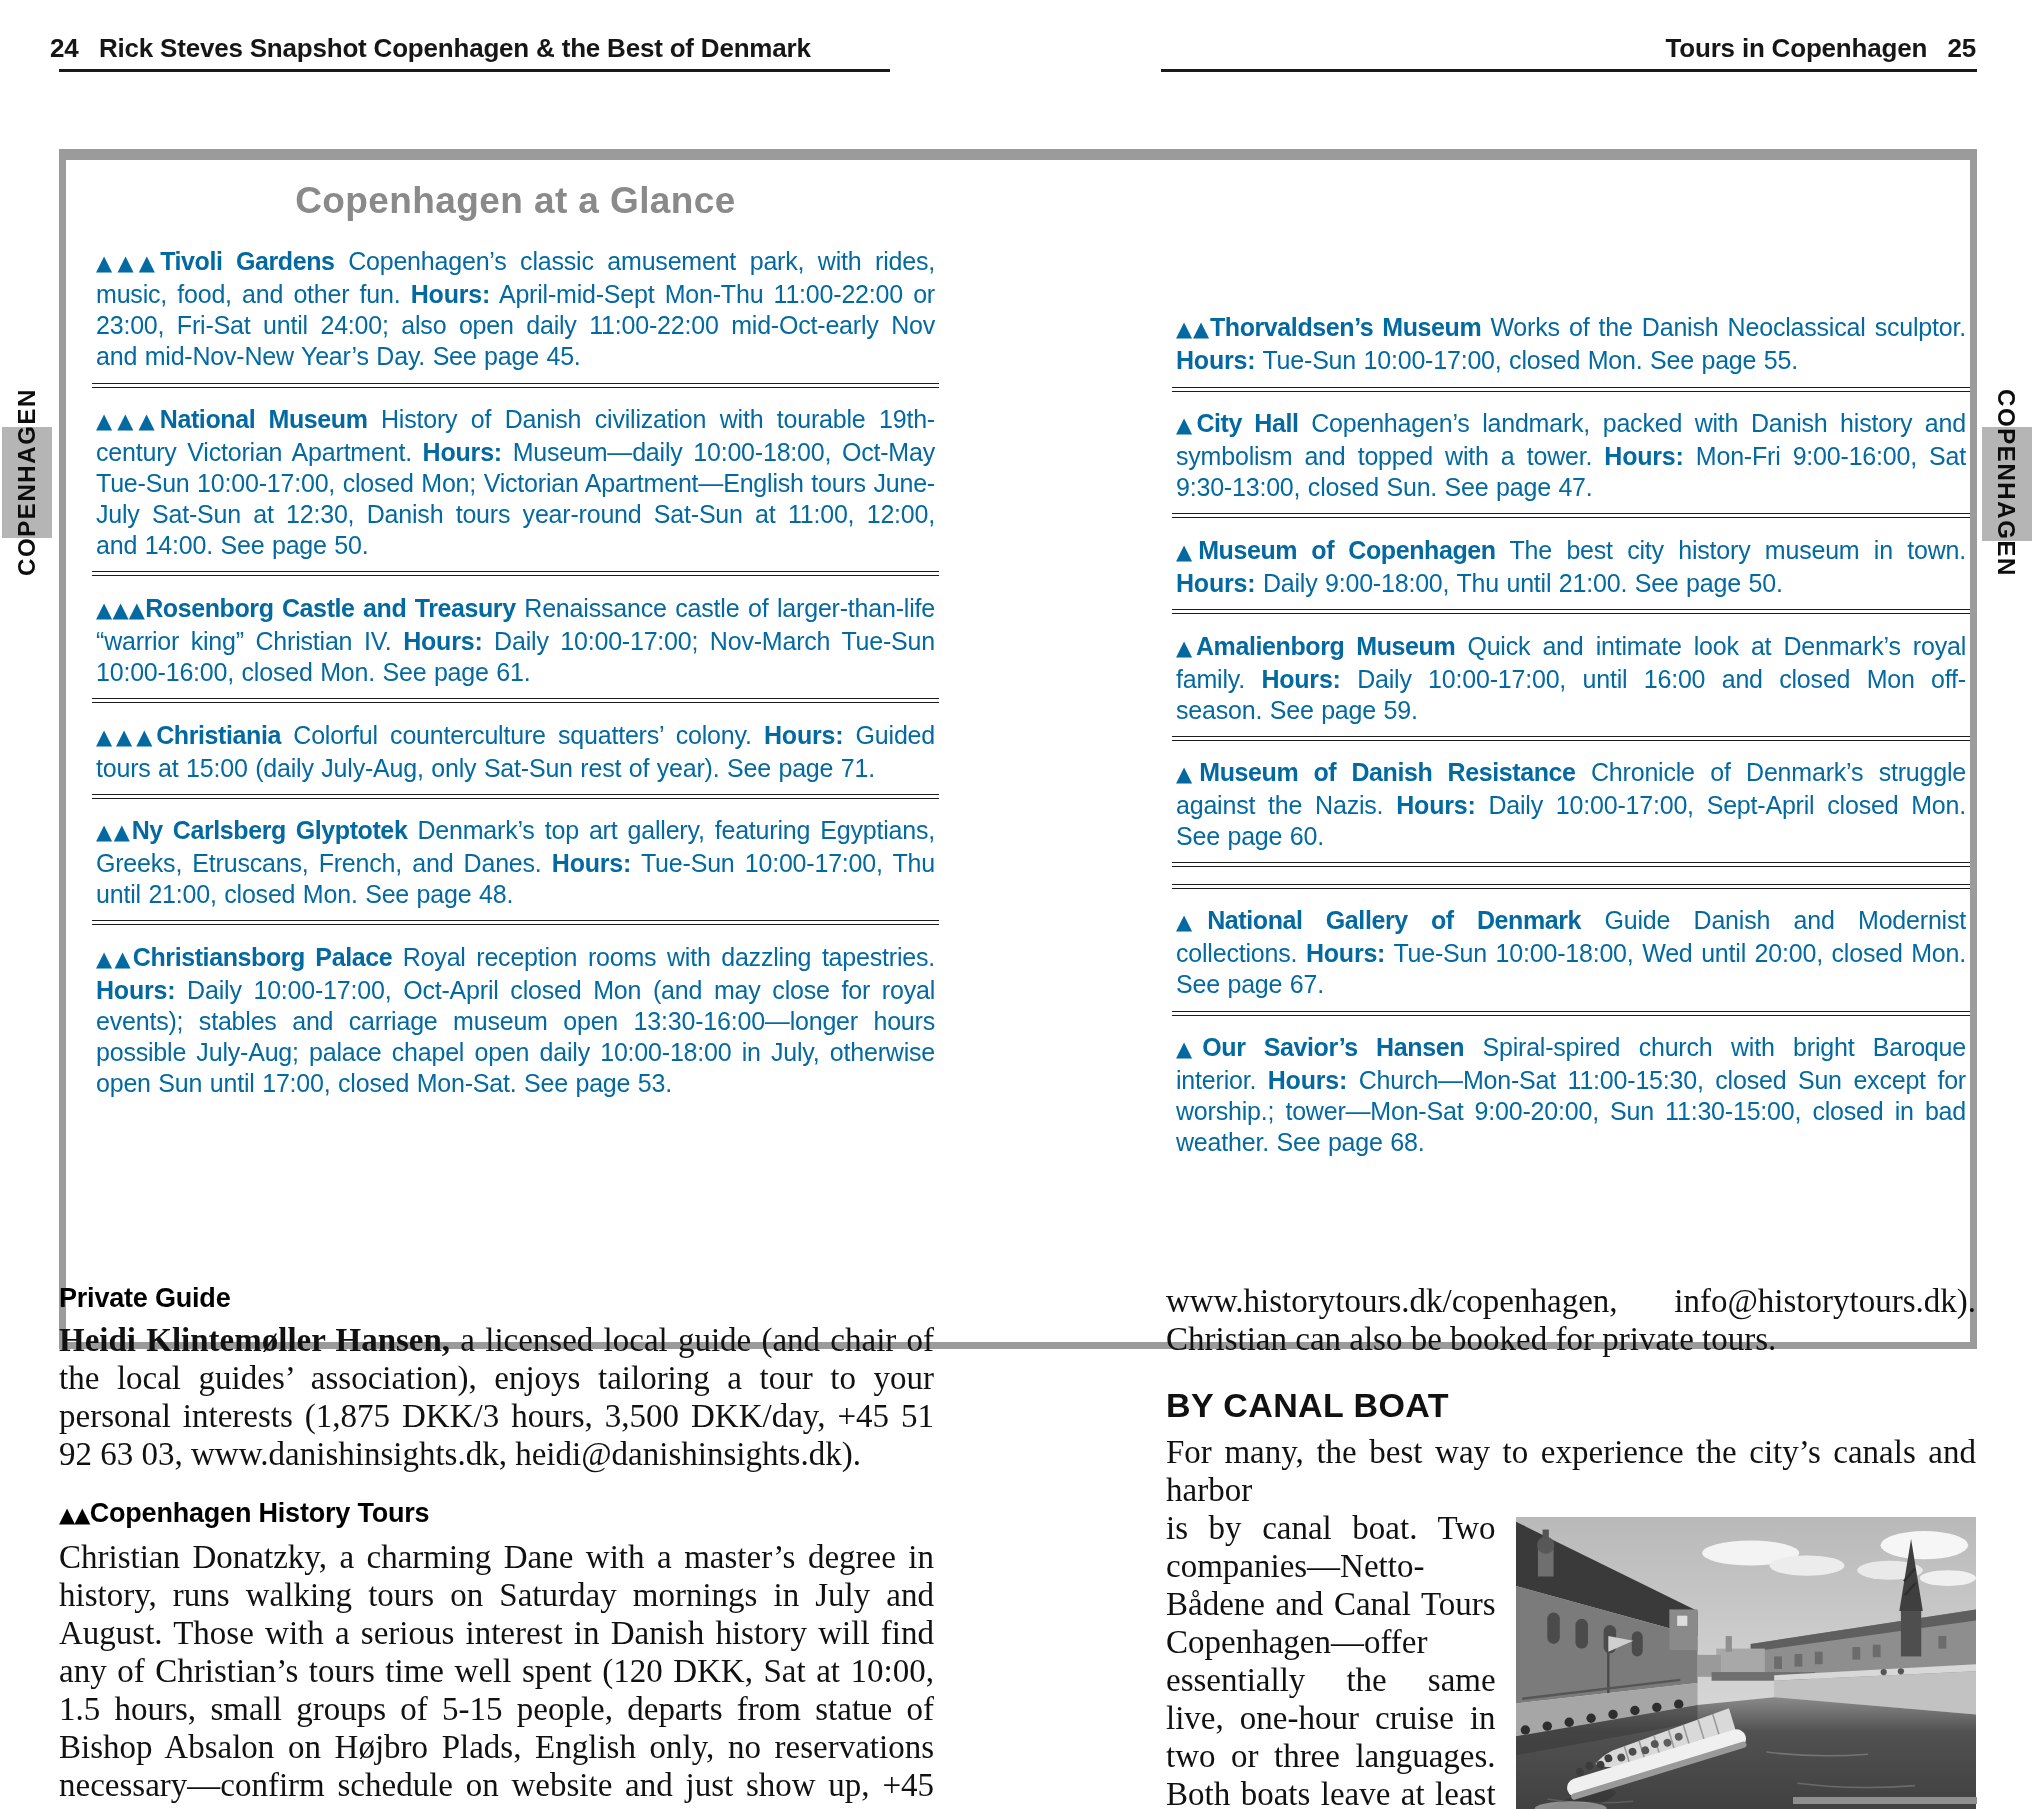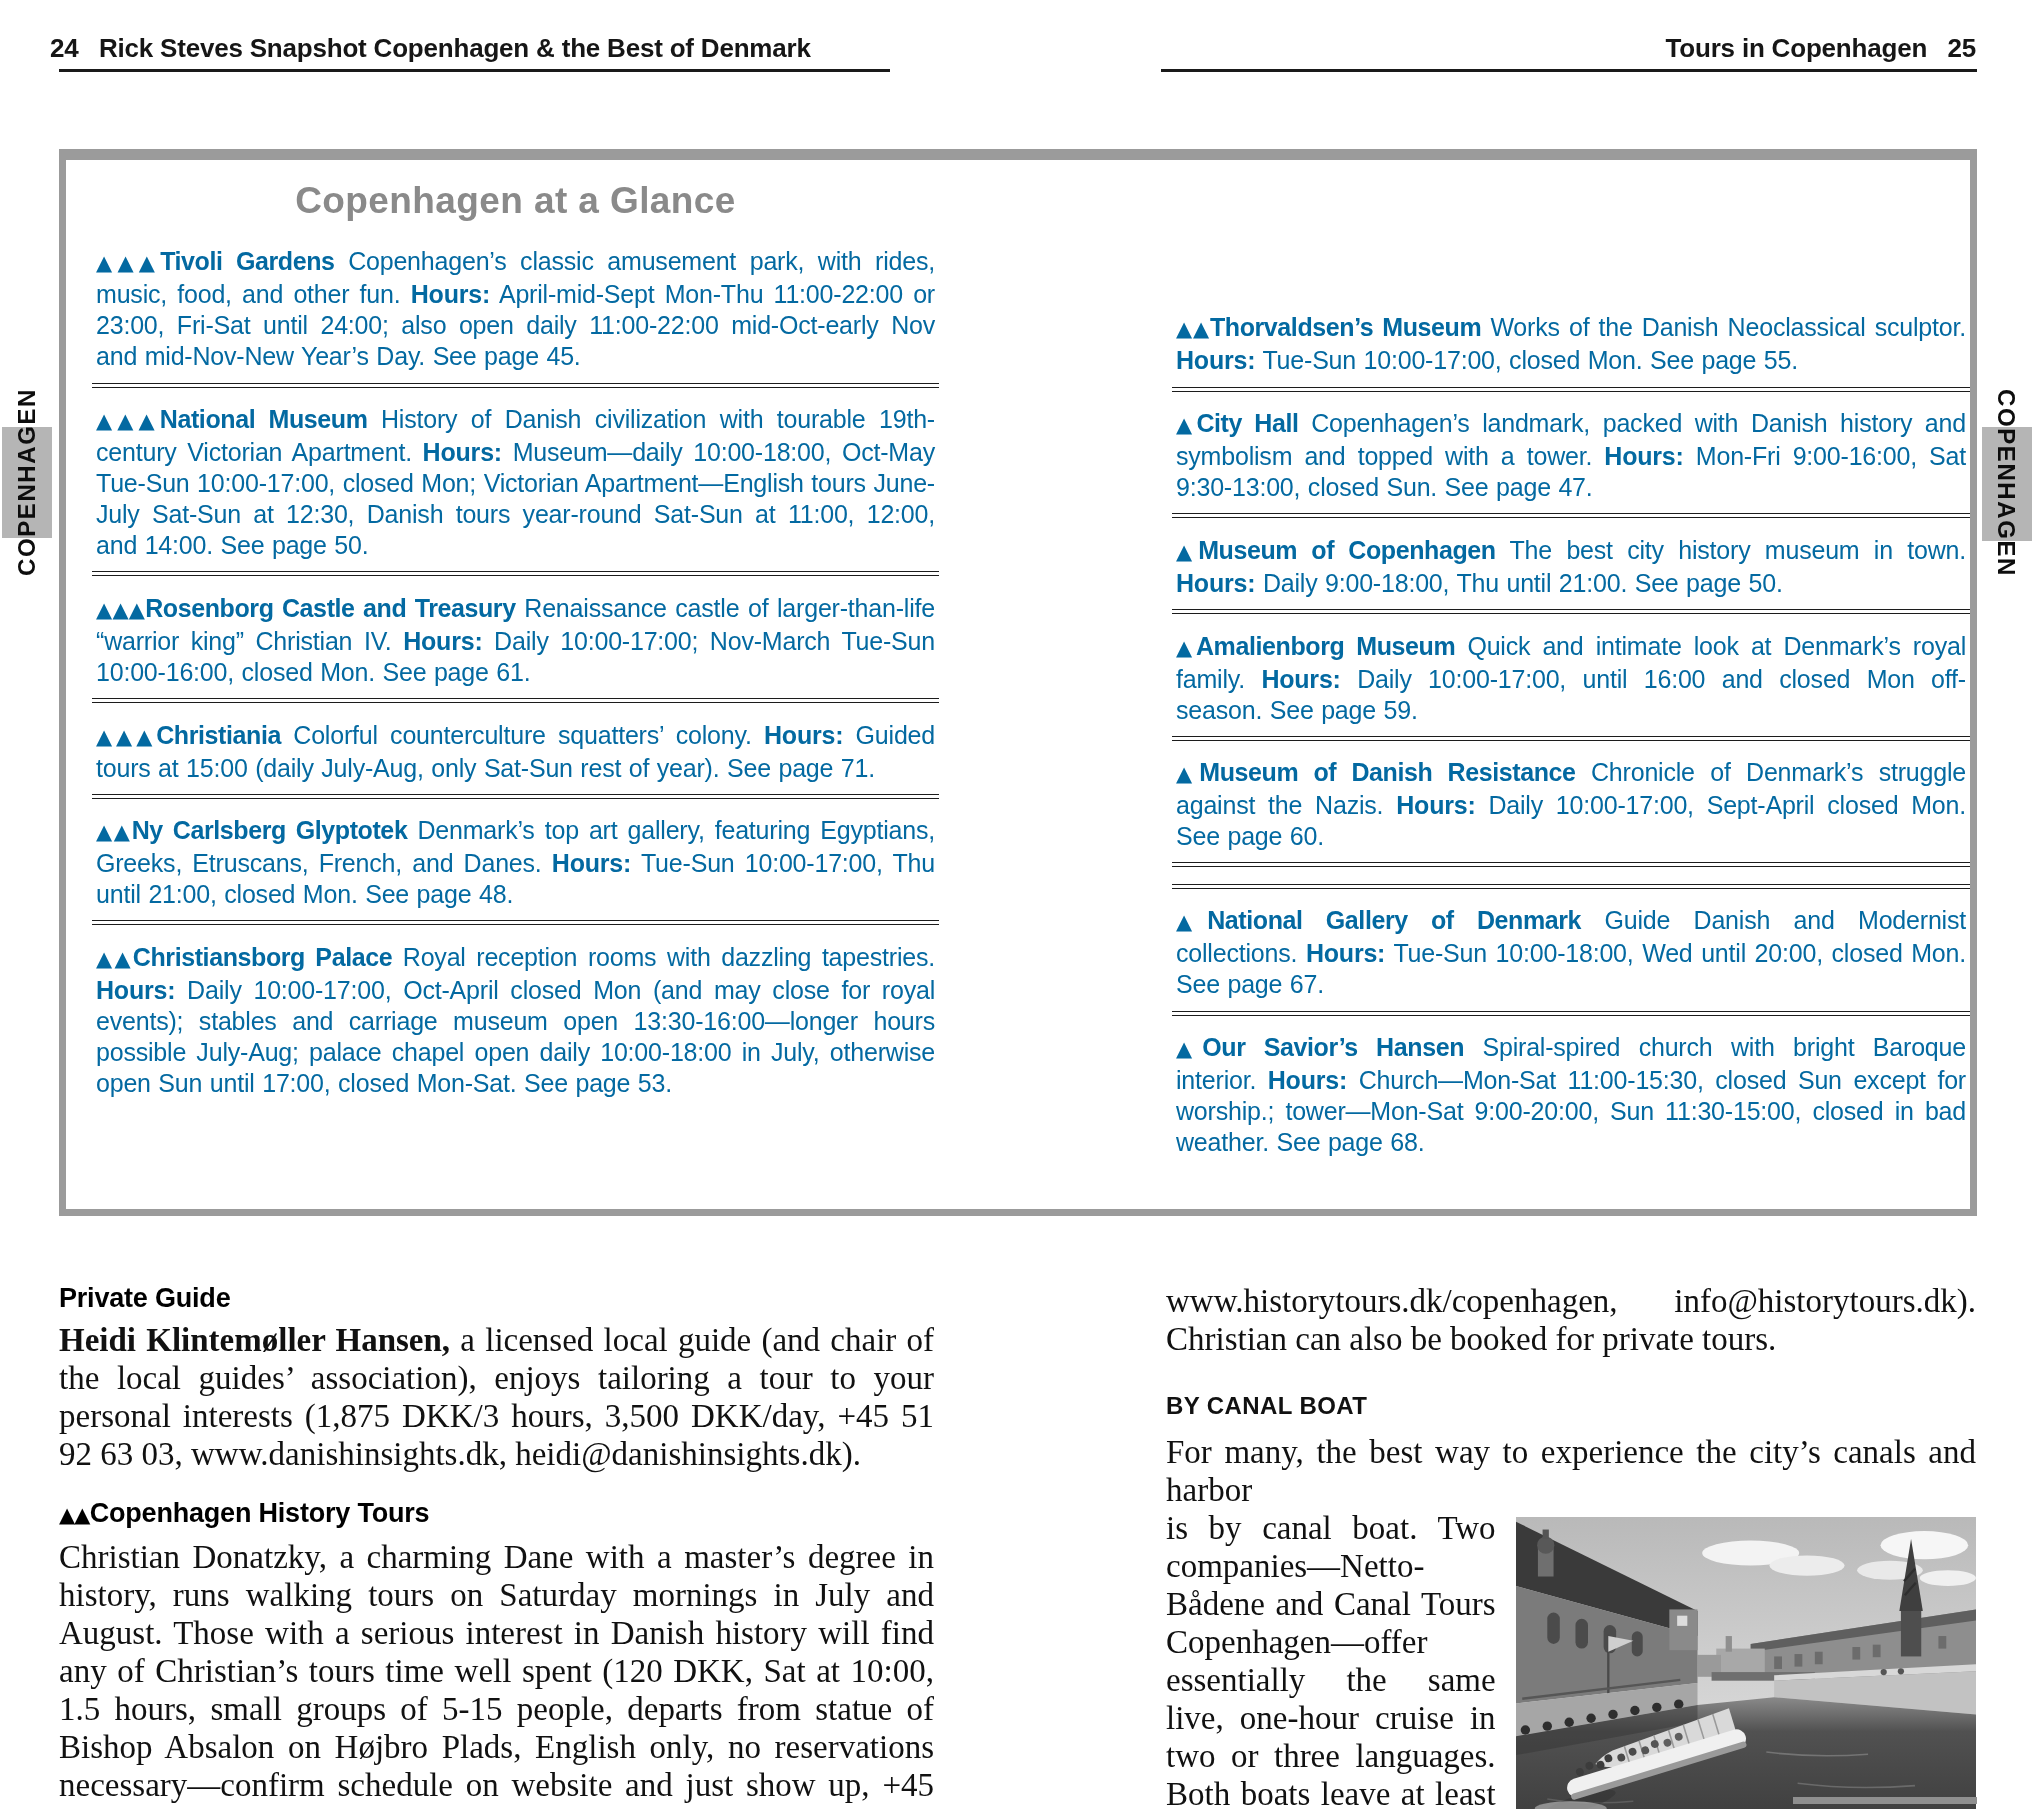--- a/index.html
+++ b/index.html
@@ -20,21 +20,21 @@
   
   .tab-box{position:absolute;background:#b5b5b5;}
   .tab-box-left{left:1.6px;top:427px;width:50px;height:111px;}
   .tab-box-right{left:1982px;top:427px;width:50px;height:114px;}
   .tab-text{position:absolute;width:188px;height:28px;line-height:28px;text-align:center;
             font-weight:700;font-size:24px;letter-spacing:1.6px;color:#0d0d0d;white-space:nowrap;}
   .tab-text-left{left:-67px;top:468px;transform:rotate(-90deg);}
   .tab-text-right{left:1912px;top:469px;transform:rotate(90deg);}
 
   
-  .glance-box{position:absolute;left:59px;top:149px;width:1918px;height:1067px;box-sizing:border-box;
+  .glance-box{position:absolute;left:59px;top:149px;width:1918px;height:1200px;box-sizing:border-box;
               border:7px solid #9b9b9b;border-top-width:11.7px;background:#ffffff;
               padding:17px 14px 23.5px 26px;overflow:hidden;}
   .glance-title{width:847px;text-align:center;font-weight:700;font-size:37px;line-height:42px;
                 color:#8a8a8a;letter-spacing:0.4px;margin:3.1px 0 20.4px 0;}
   .glance-cols{display:flex;gap:233px;}
   .gcol{flex:none;}
   .gcol-left{width:847px;}
   .gcol-right{width:798px;margin-top:66px;}
   .etext{margin:4px;font-size:25px;line-height:31px;text-align:justify;color:#0369a1;
          letter-spacing:-0.2px;word-spacing:0.8px;}
@@ -46,21 +46,21 @@
 
   
   .serif{font-family:"Liberation Serif",serif;font-size:33px;line-height:38px;color:#111;
          text-align:justify;margin:0;}
   .lead-name{font-weight:700;}
   .sans-head{font-family:"Liberation Sans",sans-serif;font-weight:700;font-size:27px;
              line-height:33px;margin:0 0 6.3px 0;color:#000000;letter-spacing:-0.2px;}
   .bottom-left{position:absolute;left:59px;top:1282px;width:875px;}
   .bl-head2{margin-top:23.5px;}
   .bottom-right{position:absolute;left:1166px;top:1282px;width:810px;}
-  .canal-head{font-family:"Liberation Sans",sans-serif;font-weight:700;font-size:24px;
+  .canal-head{font-family:"Liberation Sans",sans-serif;font-weight:700;font-size:34px;
               line-height:39px;letter-spacing:0.4px;margin:28px 0 7.8px 0;color:#111;}
   .full-line{text-align-last:justify;}
   .photo-float{float:right;width:460px;height:318px;margin:7.8px 0 6.3px 20.4px;display:block;}
   .photo-float svg{display:block;width:460px;height:318px;}
   .next-box-edge{position:absolute;left:1793px;top:1797px;width:184px;height:7px;background:#8f8f8f;}
 </style>
 </head>
 <body>
 
 <div class="spread">

